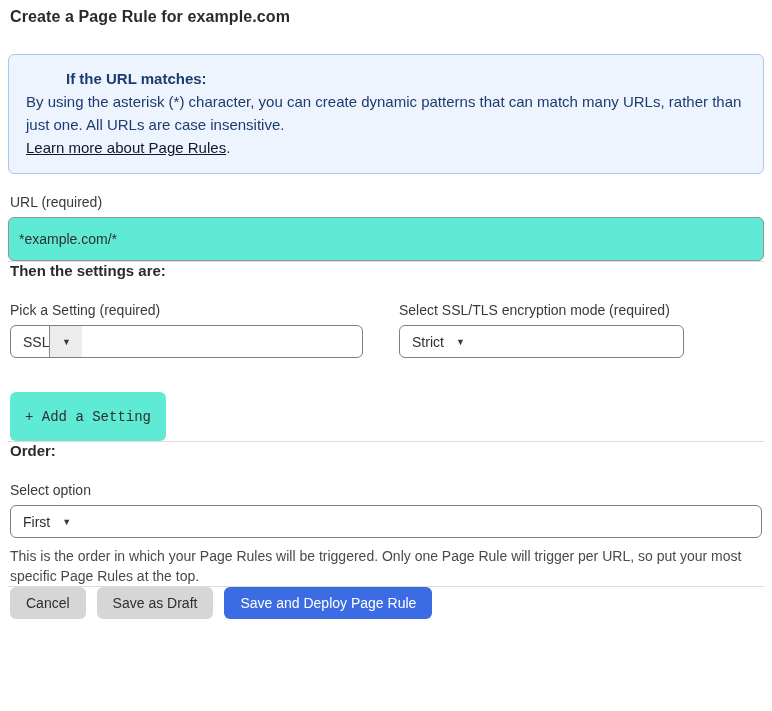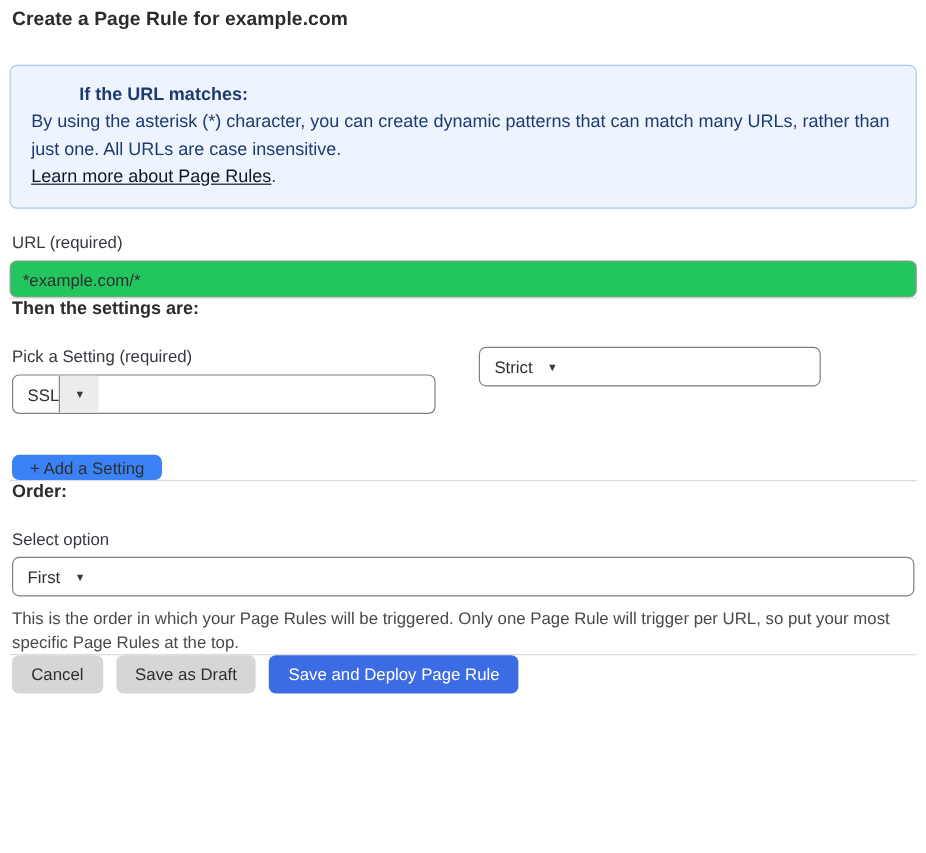--- a/index.html
+++ b/index.html
@@ -30,22 +30,22 @@
     color: #0f172a; text-decoration: underline; cursor: pointer;
   }
 
   .field-label {
     display: block; font-size: 14px; color: #36393f; margin: 0 0 7px 0;
   }
 
   .url-input {
     display: block; box-sizing: border-box;
     width: calc(100% + 4px); margin: 0 -2px;
-    height: 31px;
-    background: #22c55e;
+    height: 44px;
+    background: #5eead4;
     border: 1px solid #949494;
     border-radius: 6px;
     padding: 0 10px;
     font-family: "Liberation Sans", sans-serif;
     font-size: 14px; color: #2f2f2f;
   }
 
   hr.divider {
     border: none; border-top: 1px solid #dcdcdc;
     margin: 0 -2px;
@@ -86,25 +86,25 @@
     width: 32px; flex: 0 0 auto;
     background: #ececec;
     border-left: 1px solid #8a8a8a;
     display: flex; align-items: center; justify-content: center;
     font-size: 9px; color: #3a3a3a;
     cursor: pointer;
   }
 
   .add-setting-btn {
     margin-top: 34px;
-    background: #3b82f6; color: #2f2f2f;
+    background: #5eead4; color: #2f2f2f;
     border: none; border-radius: 6px;
-    font-family: Liberation Sans, sans-serif;
+    font-family: Liberation Mono, monospace;
     font-size: 14px;
-    padding: 0 15px; height: 21px;
+    padding: 0 15px; height: 49px;
     cursor: pointer;
   }
 
   .order-select { margin: 0 0 8px 0; }
 
   .help-text {
     font-size: 14px; line-height: 20px; color: #494949;
     margin: 0;
   }
 
@@ -142,20 +142,21 @@
     <div>
       <label class="field-label">Pick a Setting (required)</label>
       <div class="select">
         <span>SSL</span>
         <span class="select-btn">
             <span>▼</span>
           </span>
       </div>
     </div>
     <div>
+      <label class="field-label">Select SSL/TLS encryption mode (required)</label>
       <div class="select">
         <span>Strict</span>
         <span class="arrow">▼</span>
       </div>
     </div>
   </div>
 
   <button class="add-setting-btn">+ Add a Setting</button>
 
   <hr class="divider hr-2">

